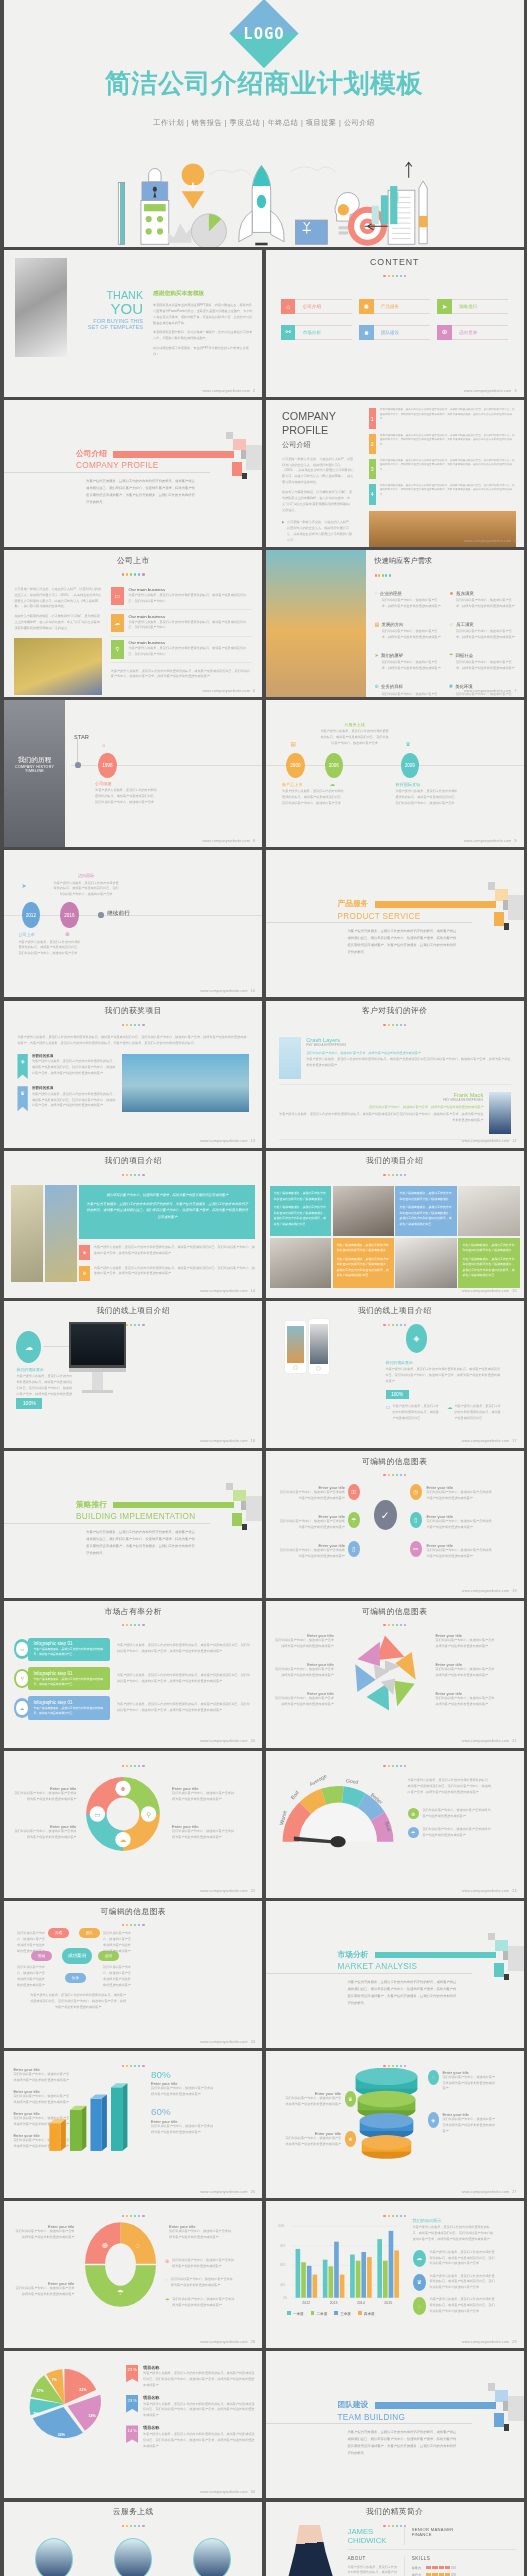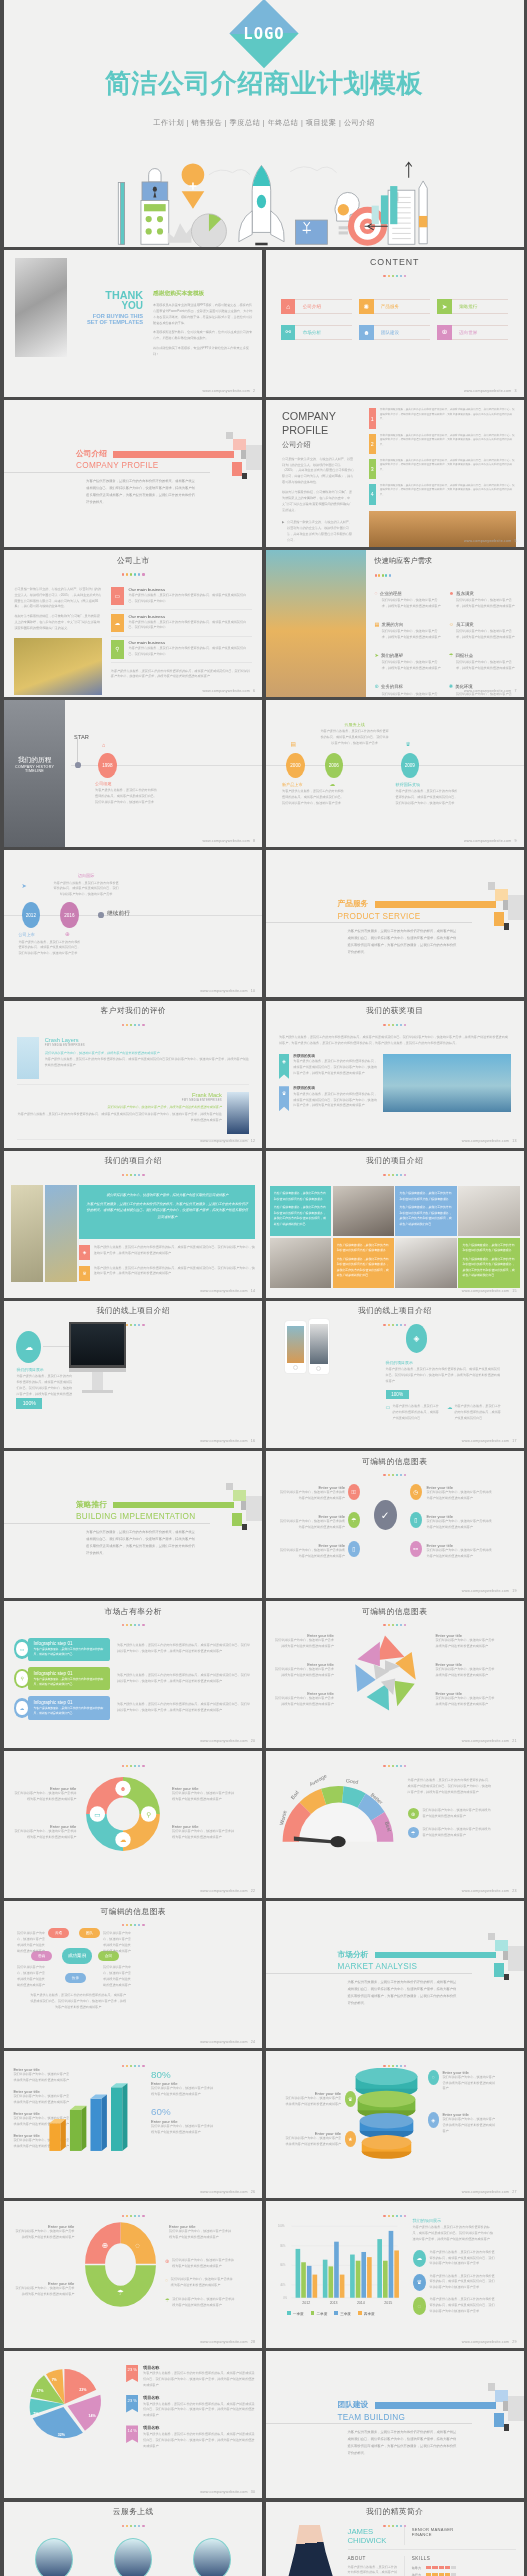--- a/index.html
+++ b/index.html
@@ -160,23 +160,23 @@
         </g>
       </g>
     </svg>
   </div>
 </div>
 
 <div class="grid">
 
   <div class="slide">
     <div style="position:absolute;left:11.3px;top:8.2px;width:52px;height:99px;background:linear-gradient(150deg,#d9d9d9,#9e9e9e 45%,#efefef);"></div>
-    <div style="position:absolute;left:77px;top:40px;width:62px;text-align:right;font-weight:bold;">
+    <div style="position:absolute;left:77px;top:40px;width:62px;text-align:right;">
       <div style="font-size:10.8px;color:#5ec8c4;line-height:1.05;">THANK</div>
-      <div style="font-size:10px;color:#5ec8c4;line-height:1.05;">YOU</div>
+      <div style="font-size:15px;color:#5ec8c4;line-height:1.05;">YOU</div>
       <div style="font-size:5.7px;color:#82b4e0;margin-top:1px;">FOR BUYING THIS</div>
       <div style="font-size:5.7px;color:#82b4e0;">SET OF TEMPLATES</div>
     </div>
     <div style="position:absolute;left:149px;top:40px;width:100px;">
       <div style="font-size:5.7px;color:#9ccc5a;font-weight:bold;">感谢您购买本套模板</div>
       <p class="txt" style="margin-top:5.2px;">本套模板是高质量专业的商业通用PPT模板，内容可随意更改，模板内所有图表皆为PowerPoint内所画，全部是矢量图可以随意更改颜色、大小均不会改变其清晰度。模板内嵌字体，尽量保证其版式不变，当然您也可以随意改成您喜欢的字体。</p>
       <p class="txt" style="margin-top:3.6px;">本套模板附送配色教程，您可以做成一键换色，您也可以改成贵公司的专有色，后面会有教程教您如何修改颜色。</p>
       <p class="txt" style="margin-top:3.6px;">再次感谢您购买了本套模板，专业的PPT设计能给您的工作带来更多便利！</p>
     </div>
     <div class="foot"><span>www.companywebsite.com</span><b>2</b></div>
@@ -396,44 +396,20 @@
     <div class="div-inner">
       <span class="div-cn" style="color:#f5b04e">产品服务</span>
       <span class="div-bar" style="background:#f5b04e"></span>
       <div class="div-en" style="color:#f5b04e">PRODUCT SERVICE</div>
     </div>
     <div class="div-rule"></div>
     <div class="div-body">为客户提供有效服务，是我们工作的方向和价值评价的标尺，成就客户就是成就我们自己。我们坚持以客户为中心，快速响应客户需求，持续为客户创造长期价值进而成就客户，为客户提供有效服务，是我们工作的方向和价值评价的标尺。</div>
   </div>
 
   <div class="slide">
-    <div class="s-title">客户对我们的评价</div>
-    <div class="dots"><i class="d1"></i><i class="d2"></i><i class="d3"></i><i class="d4"></i><i class="d5"></i><i class="d6"></i></div>
-    <div style="display:flex;margin:9.3px 13.4px 0 13.4px;border-bottom:0.5px solid #e6e6e6;padding-bottom:5.2px;">
-      <div style="width:21.6px;height:42px;background:linear-gradient(180deg,#cfe7f2,#b6d9ea);"></div>
-      <div style="flex:1;padding-left:5.7px;">
-        <div style="font-size:5.7px;color:#5ec8c4;">Crash Layers</div>
-        <div style="font-size:2.8px;color:#a0a0a0;letter-spacing:0.2px;">FMY MEDIA ENTERPRISES</div>
-        <div style="font-size:3.1px;color:#5ec8c4;font-style:italic;margin-top:3.6px;">我们坚持以客户为中心，快速响应客户需求，持续为客户创造长期价值进而成就客户</div>
-        <div class="txt" style="margin-top:2.6px;">为客户提供有效服务，是我们工作的方向和价值评价的标尺。成就客户就是成就我们自己我们坚持以客户为中心，快速响应客户需求，持续为客户创造长期价值进而成就客户</div>
-      </div>
-    </div>
-    <div style="display:flex;margin:6.2px 13.4px 0 13.4px;border-bottom:0.5px solid #e6e6e6;padding-bottom:5.2px;">
-      <div style="flex:1;padding-right:5.7px;text-align:right;">
-        <div style="font-size:5.7px;color:#9ccc5a;">Frank Mack</div>
-        <div style="font-size:2.8px;color:#a0a0a0;letter-spacing:0.2px;">FMY MEDIA ENTERPRISES</div>
-        <div style="font-size:3.1px;color:#9ccc5a;font-style:italic;margin-top:3.6px;">我们坚持以客户为中心，快速响应客户需求，持续为客户创造长期价值进而成就客户</div>
-        <div class="txt" style="margin-top:2.6px;">为客户提供有效服务，是我们工作的方向和价值评价的标尺。成就客户就是成就我们自己我们坚持以客户为中心，快速响应客户需求，持续为客户创造长期价值进而成就客户</div>
-      </div>
-      <div style="width:21.6px;height:42px;background:linear-gradient(180deg,#d3e4f0,#2e4a74);"></div>
-    </div>
-    <div class="foot"><span>www.companywebsite.com</span><b>12</b></div>
-  </div>
-
-  <div class="slide">
     <div class="s-title">我们的获奖项目</div>
     <div class="dots"><i class="d1"></i><i class="d2"></i><i class="d3"></i><i class="d4"></i><i class="d5"></i><i class="d6"></i></div>
     <p class="txt" style="margin:7.2px 13.4px 0 13.4px;">为客户提供有效服务，是我们工作的方向和价值评价的标尺。成就客户就是成就我们自己。我们坚持以客户为中心，快速响应客户需求，持续为客户创造长期价值进而成就客户，为客户提供有效服务，是我们工作的方向和价值评价的标尺，为客户提供有效服务，是我们工作的方向和价值评价的标尺。</p>
     <div style="display:flex;margin:7.2px 13.4px 0 13.4px;gap:6.2px;">
       <div style="width:98px;">
         <div style="display:flex;margin-bottom:7.2px;">
           <div style="width:10.3px;height:25px;background:#5ec8c4;color:#fff;font-size:5.2px;display:flex;align-items:flex-start;justify-content:center;padding-top:4.1px;clip-path:polygon(0 0,100% 0,100% 100%,50% 82%,0 100%);">◈</div>
           <div style="flex:1;padding-left:4.1px;">
             <div style="font-size:3.6px;color:#555;font-weight:bold;">所获得的奖项</div>
             <div class="txt" style="margin-top:1.5px;">为客户提供有效服务，是我们工作的方向和价值评价的标尺，成就客户就是成就我们自己。我们坚持以客户为中心，快速响应客户需求，持续为客户创造长期价值进而成就客户</div>
@@ -443,20 +419,44 @@
           <div style="width:10.3px;height:25px;background:#82b4e0;color:#fff;font-size:5.2px;display:flex;align-items:flex-start;justify-content:center;padding-top:4.1px;clip-path:polygon(0 0,100% 0,100% 100%,50% 82%,0 100%);">♛</div>
           <div style="flex:1;padding-left:4.1px;">
             <div style="font-size:3.6px;color:#555;font-weight:bold;">所获得的奖项</div>
             <div class="txt" style="margin-top:1.5px;">为客户提供有效服务，是我们工作的方向和价值评价的标尺，成就客户就是成就我们自己。我们坚持以客户为中心，快速响应客户需求，持续为客户创造长期价值进而成就客户</div>
           </div>
         </div>
       </div>
       <div style="flex:1;height:58px;background:linear-gradient(180deg,#6ab4d8,#9ec9d6 55%,#4e84a8);"></div>
     </div>
     <div class="foot"><span>www.companywebsite.com</span><b>13</b></div>
+  </div>
+
+  <div class="slide">
+    <div class="s-title">客户对我们的评价</div>
+    <div class="dots"><i class="d1"></i><i class="d2"></i><i class="d3"></i><i class="d4"></i><i class="d5"></i><i class="d6"></i></div>
+    <div style="display:flex;margin:9.3px 13.4px 0 13.4px;border-bottom:0.5px solid #e6e6e6;padding-bottom:5.2px;">
+      <div style="width:21.6px;height:42px;background:linear-gradient(180deg,#cfe7f2,#b6d9ea);"></div>
+      <div style="flex:1;padding-left:5.7px;">
+        <div style="font-size:5.7px;color:#5ec8c4;">Crash Layers</div>
+        <div style="font-size:2.8px;color:#a0a0a0;letter-spacing:0.2px;">FMY MEDIA ENTERPRISES</div>
+        <div style="font-size:3.1px;color:#5ec8c4;font-style:italic;margin-top:3.6px;">我们坚持以客户为中心，快速响应客户需求，持续为客户创造长期价值进而成就客户</div>
+        <div class="txt" style="margin-top:2.6px;">为客户提供有效服务，是我们工作的方向和价值评价的标尺。成就客户就是成就我们自己我们坚持以客户为中心，快速响应客户需求，持续为客户创造长期价值进而成就客户</div>
+      </div>
+    </div>
+    <div style="display:flex;margin:6.2px 13.4px 0 13.4px;border-bottom:0.5px solid #e6e6e6;padding-bottom:5.2px;">
+      <div style="flex:1;padding-right:5.7px;text-align:right;">
+        <div style="font-size:5.7px;color:#9ccc5a;">Frank Mack</div>
+        <div style="font-size:2.8px;color:#a0a0a0;letter-spacing:0.2px;">FMY MEDIA ENTERPRISES</div>
+        <div style="font-size:3.1px;color:#9ccc5a;font-style:italic;margin-top:3.6px;">我们坚持以客户为中心，快速响应客户需求，持续为客户创造长期价值进而成就客户</div>
+        <div class="txt" style="margin-top:2.6px;">为客户提供有效服务，是我们工作的方向和价值评价的标尺。成就客户就是成就我们自己我们坚持以客户为中心，快速响应客户需求，持续为客户创造长期价值进而成就客户</div>
+      </div>
+      <div style="width:21.6px;height:42px;background:linear-gradient(180deg,#d3e4f0,#2e4a74);"></div>
+    </div>
+    <div class="foot"><span>www.companywebsite.com</span><b>12</b></div>
   </div>
 
   <div class="slide">
     <div class="s-title">我们的项目介绍</div>
     <div class="dots"><i class="d1"></i><i class="d2"></i><i class="d3"></i><i class="d4"></i><i class="d5"></i><i class="d6"></i></div>
     <div style="display:flex;margin:7.2px 7.2px 0 7.2px;gap:2.1px;">
       <div style="width:32px;height:97px;background:linear-gradient(160deg,#dcd6b6,#a5a07f);"></div>
       <div style="width:32px;height:97px;background:linear-gradient(160deg,#8fb6d8,#c9b97e);"></div>
       <div style="flex:1;">
         <div style="background:#5ec8c4;color:#fff;padding:6.7px 6.2px;text-align:center;height:54px;">

